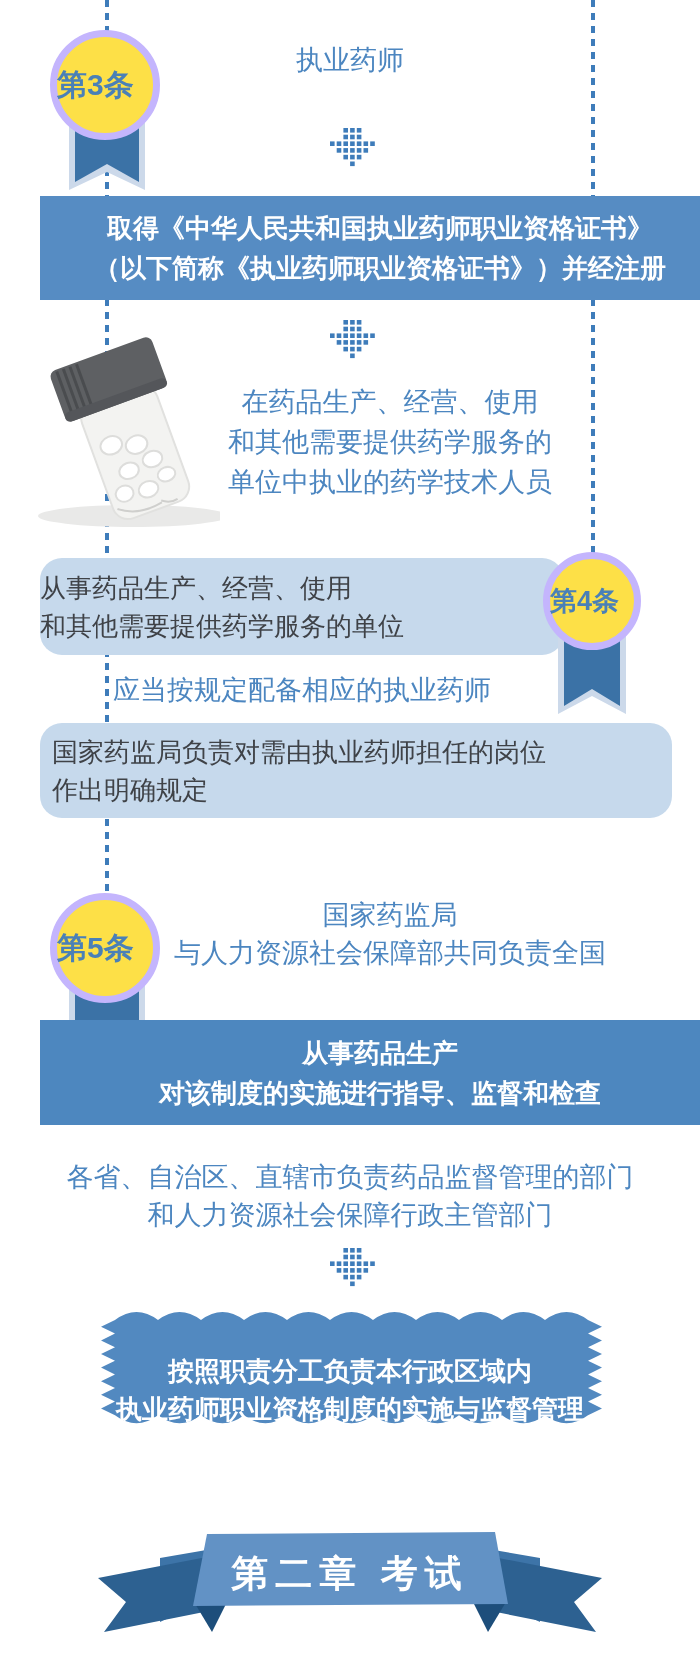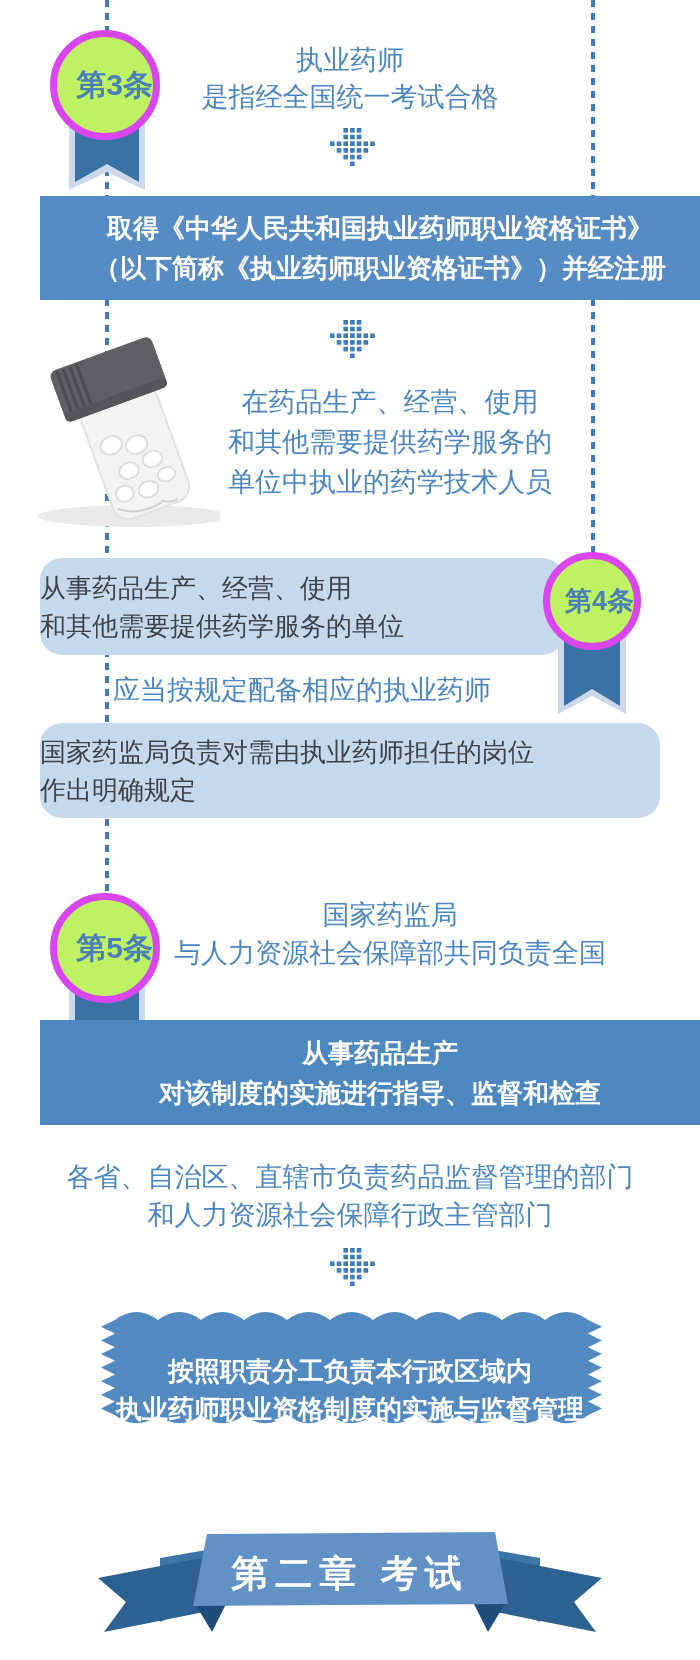--- a/index.html
+++ b/index.html
@@ -6,22 +6,22 @@
   body{font-family:"Liberation Sans","DejaVu Sans",sans-serif;}
   #canvas{position:relative;width:700px;height:1660px;background:#ffffff;overflow:hidden;margin:0 auto;}
 
   
   .vline{position:absolute;width:4px;
     background:repeating-linear-gradient(to bottom,#3e7cba 0 7px,transparent 7px 13px);}
   #vline-left{left:105px;top:0;height:1016px;}
   #vline-right{left:591px;top:0;height:598px;}
 
   
-  .badge-circle{position:absolute;background:#bef264;border:7px solid #d946ef;border-radius:50%;
-    display:flex;align-items:center;justify-content:flex-end;color:#4a80b7;font-weight:bold;z-index:3;}
+  .badge-circle{position:absolute;background:#fde047;border:7px solid #c4b5fd;border-radius:50%;
+    display:flex;align-items:center;justify-content:flex-start;color:#4a80b7;font-weight:bold;z-index:3;}
   #badge3-circle{left:50px;top:30px;width:96px;height:96px;font-size:30px;}
   #badge4-circle{left:543px;top:552px;width:84px;height:84px;font-size:27px;}
   #badge5-circle{left:50px;top:893px;width:96px;height:96px;font-size:30px;}
   .ribbon-svg{position:absolute;z-index:2;}
   #badge3-ribbon{left:67px;top:112px;}
   #badge4-ribbon{left:556px;top:632px;}
   #badge5-ribbon{left:67px;top:978px;}
 
   
   .arrow{position:absolute;z-index:1;}
@@ -40,21 +40,21 @@
   
   .solid-box{position:absolute;left:40px;width:680px;color:#ffffff;font-weight:bold;font-size:26px;
     text-align:center;display:flex;flex-direction:column;justify-content:center;line-height:40px;z-index:2;}
   #certificate-box{top:196px;height:104px;background:#568cc3;}
   #duty-box{top:1020px;height:105px;background:#4d87bf;}
 
   
   .light-box{position:absolute;background:#c6d9ec;border-radius:22px;color:#3f4247;font-size:26px;
     text-align:left;display:flex;flex-direction:column;justify-content:center;line-height:38px;z-index:1;}
   #units-box{left:40px;top:558px;width:524px;height:97px;}
-  #nmpa-box{left:40px;top:723px;width:620px;height:95px;}
+  #nmpa-box{left:40px;top:723px;width:620px;height:95px;padding-left:12px;}
 
   
   #bottle{position:absolute;left:35px;top:335px;z-index:1;}
 
   
   #regional-box{position:absolute;left:85px;top:1304px;width:530px;height:124px;z-index:1;}
   #regional-box .wavy-text{position:absolute;left:0;top:0;width:100%;height:100%;
     display:flex;flex-direction:column;justify-content:flex-end;padding-top:4px;box-sizing:border-box;
     color:#fff;font-weight:bold;font-size:26px;line-height:38px;text-align:center;}
 
@@ -106,21 +106,20 @@
   <svg class="ribbon-svg" id="badge3-ribbon" width="80" height="84" viewBox="0 0 80 84">
     <polygon points="2,0 78,0 78,78 40,60 2,78" fill="#ccd9ea"></polygon>
     <polygon points="8,0 72,0 72,70 40,52 8,70" fill="#3b72a6"></polygon>
   </svg>
   <div class="badge-circle" id="badge3-circle">
     <span>第3条</span>
   </div>
 
   <div class="blue-text" id="intro-text">
     <div>执业药师</div>
-    <div>是指经全国统一考试合格</div>
   </div>
 
   <svg class="arrow" id="arrow1" width="47" height="41">
       <use href="#arrow-sym"></use>
     </svg>
 
   <div class="solid-box" id="certificate-box">
     <div>取得《中华人民共和国执业药师职业资格证书》</div>
     <div>（以下简称《执业药师职业资格证书》）并经注册</div>
   </div>

